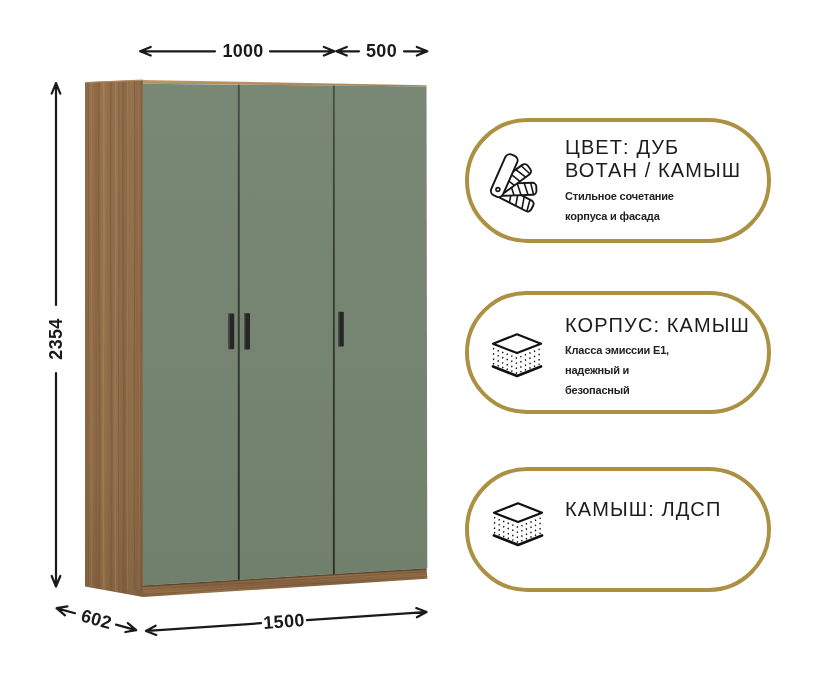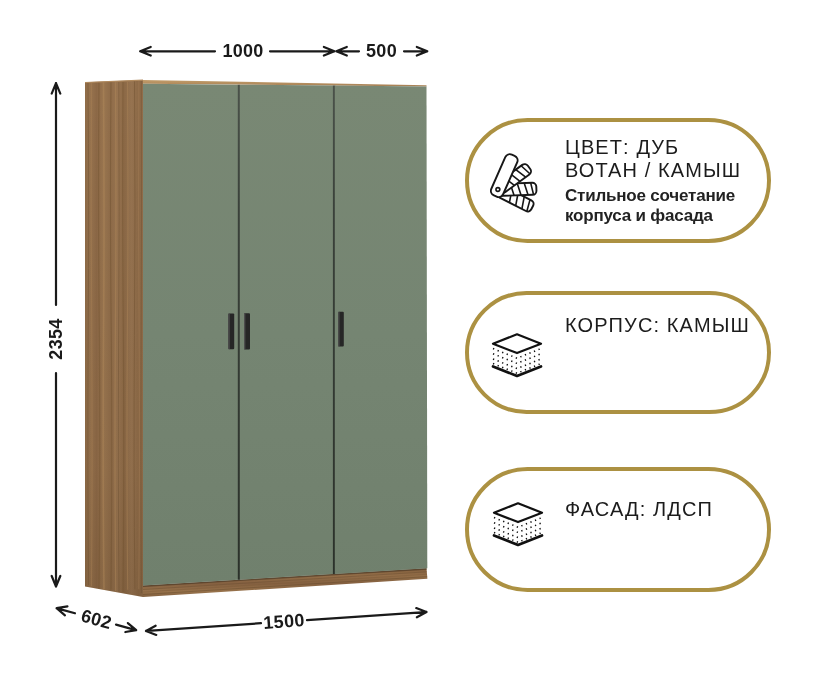--- a/index.html
+++ b/index.html
@@ -1,19 +1,19 @@
 <!DOCTYPE html>
 <html><head>
 <meta charset="utf-8">
 <style>
 html,body{margin:0;padding:0;background:#fff}
 .page{position:relative;width:816px;height:700px;background:#fff;overflow:hidden;font-family:"Liberation Sans",sans-serif}
 .capsule{position:absolute;left:465px;width:306px;background:#fff;border:4.2px solid #ac9142;border-radius:64px;box-sizing:border-box}
 .ctitle{position:absolute;left:565px;font-weight:normal;font-size:20px;line-height:23px;color:#1c1c1c;letter-spacing:1.1px;white-space:nowrap}
-.csub{position:absolute;left:565px;font-weight:bold;font-size:17px;line-height:20px;color:#222;letter-spacing:-0.2px;white-space:nowrap}
+.csub{position:absolute;left:565px;font-weight:bold;font-size:11px;line-height:20px;color:#222;letter-spacing:-0.2px;white-space:nowrap}
 .icon{position:absolute}
 </style>
 </head>
 <body>
 <div class="page">
 
 <svg width="460" height="700" viewBox="0 0 460 700" style="position:absolute;left:0;top:0">
 <defs>
 <linearGradient id="woodSide" x1="85" x2="143" y1="0" y2="0" gradientUnits="userSpaceOnUse">
 <stop offset="0" stop-color="#8e6b47"></stop>
@@ -173,30 +173,31 @@
 <path d="M2 15.6 L26 25.2 L50 15.6" stroke-width="1.6" stroke-dasharray="1.3 3.6"></path>
 <path d="M2 20.8 L26 30.4 L50 20.8" stroke-width="1.6" stroke-dasharray="1.3 3.6"></path>
 <path d="M2 26 L26 35.6 L50 26" stroke-width="1.6" stroke-dasharray="1.3 3.6"></path>
 <path d="M2 30.6 L26 40.2 L50 30.6" stroke-width="1.6" stroke-dasharray="1.3 3.6"></path>
 <path d="M2 33.4 L26 43 L50 33.4" stroke-width="2.7" stroke-linejoin="round" stroke-linecap="round"></path>
 </g>
 </svg>
 
 <div class="ctitle" style="top:313.6px">КОРПУС: КАМЫШ</div>
 
+<div class="csub" style="top:339.6px">Класса эмиссии Е1,<br>надежный и<br>безопасный</div>
 
 <div class="capsule" style="top:467px;height:125px"></div>
 
 <svg class="icon" style="left:492px;top:502px" width="52" height="48" viewBox="0 0 52 48">
 <g stroke="#111" fill="none">
 <polygon points="2,10.7 26,1.3 50,10.7 26,20.1" stroke-width="2.2" stroke-linejoin="round"></polygon>
 <path d="M2 15.6 L26 25.2 L50 15.6" stroke-width="1.6" stroke-dasharray="1.3 3.6"></path>
 <path d="M2 20.8 L26 30.4 L50 20.8" stroke-width="1.6" stroke-dasharray="1.3 3.6"></path>
 <path d="M2 26 L26 35.6 L50 26" stroke-width="1.6" stroke-dasharray="1.3 3.6"></path>
 <path d="M2 30.6 L26 40.2 L50 30.6" stroke-width="1.6" stroke-dasharray="1.3 3.6"></path>
 <path d="M2 33.4 L26 43 L50 33.4" stroke-width="2.7" stroke-linejoin="round" stroke-linecap="round"></path>
 </g>
 </svg>
 
-<div class="ctitle" style="top:498px">ФАСАД: ЛДСП</div>
+<div class="ctitle" style="top:498px">КАМЫШ: ЛДСП</div>
 
 
 </div>
 
 </body></html>

